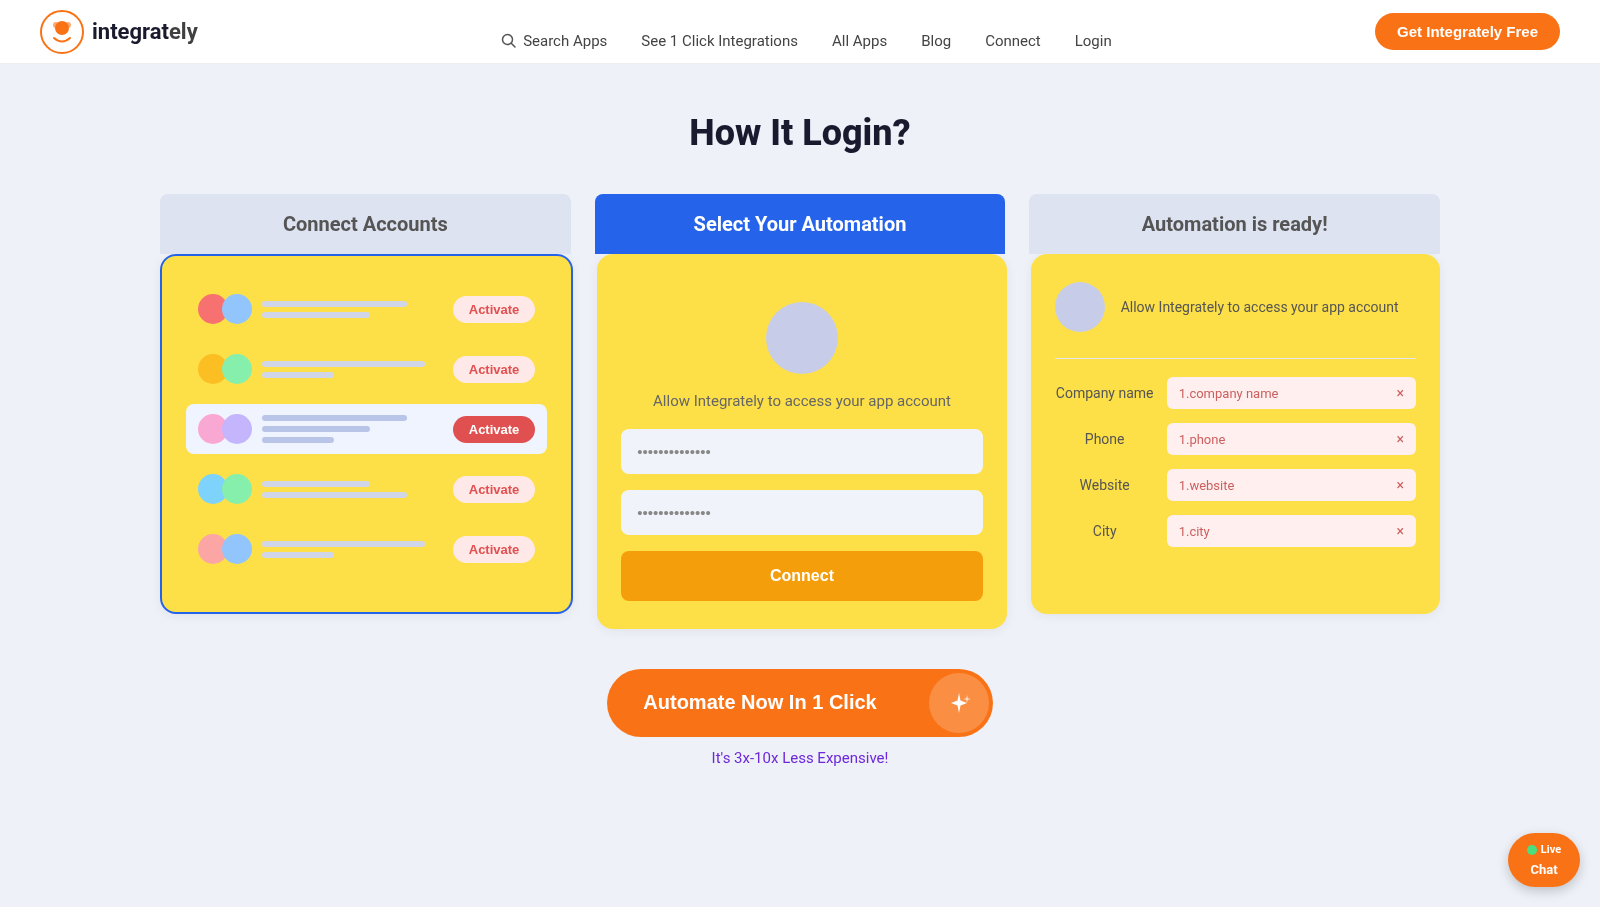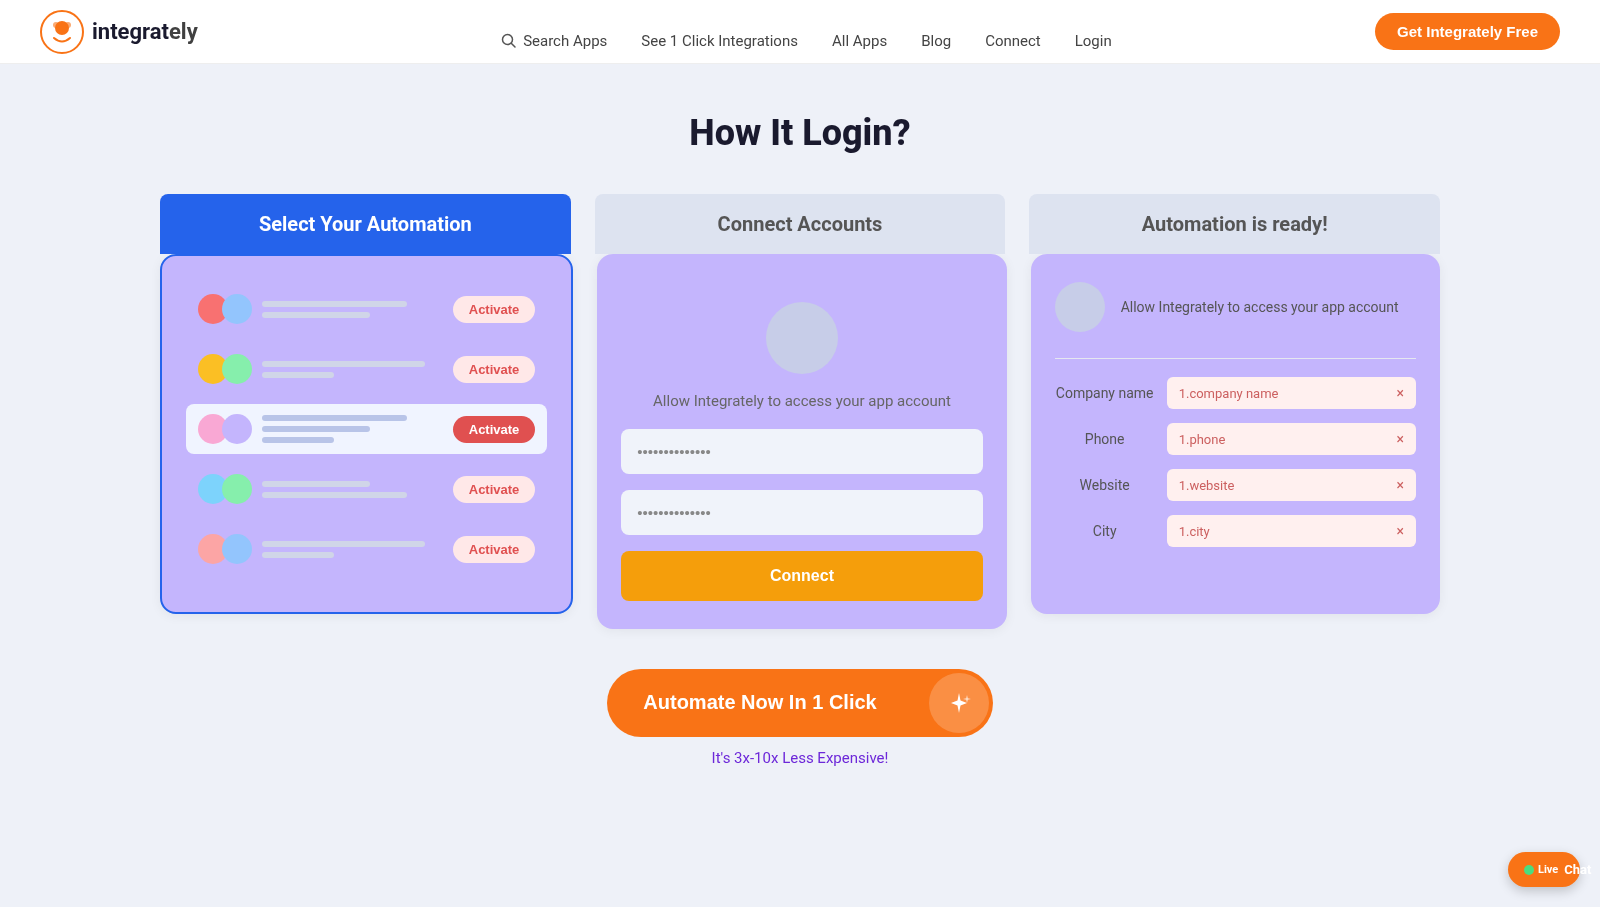--- a/index.html
+++ b/index.html
@@ -129,21 +129,21 @@
 
     
     .cards-row {
       display: flex;
       gap: 24px;
       align-items: flex-start;
     }
 
     .card {
       flex: 1;
-      background: #c4b5fd;
+      background: #fde047;
       border-radius: 16px;
       padding: 28px 24px;
       box-shadow: 0 2px 12px rgba(0,0,0,0.06);
       min-height: 360px;
     }
     .card.active-card {
       border: 2px solid #2563eb;
     }
 
     
@@ -315,21 +315,21 @@
       color: #fff;
       border-radius: 50px;
       padding: 10px 16px;
       display: flex;
       align-items: center;
       gap: 6px;
       font-size: 14px;
       font-weight: 700;
       cursor: pointer;
       box-shadow: 0 4px 12px rgba(0,0,0,0.2);
-      flex-direction: row;
+      flex-direction: column;
       text-align: center;
       width: 72px;
     }
     .live-chat-dot {
       width: 10px;
       height: 10px;
       background: #4ade80;
       border-radius: 50%;
       display: inline-block;
     }
@@ -370,27 +370,27 @@
   </div>
 
   <button class="navbar-cta">Get Integrately Free</button>
 </nav>
 
 <main class="main">
   <h1 class="section-title">How It Login?</h1>
 
   <div style="display:flex; gap:24px; margin-bottom:0;">
     <div style="flex:1; display:flex; flex-direction:column;">
+      <div class="step-header inactive">
+        <span>Connect Accounts</span>
+      </div>
+    </div>
+    <div style="flex:1; display:flex; flex-direction:column;">
       <div class="step-header active">
         <span>Select Your Automation</span>
-      </div>
-    </div>
-    <div style="flex:1; display:flex; flex-direction:column;">
-      <div class="step-header inactive">
-        <span>Connect Accounts</span>
       </div>
     </div>
     <div style="flex:1; display:flex; flex-direction:column;">
       <div class="step-header inactive">
         <span>Automation is ready!</span>
       </div>
     </div>
   </div>
 
   <div class="cards-row">

